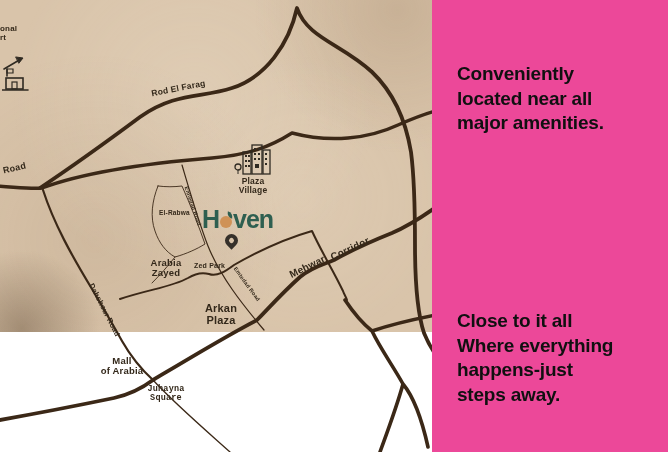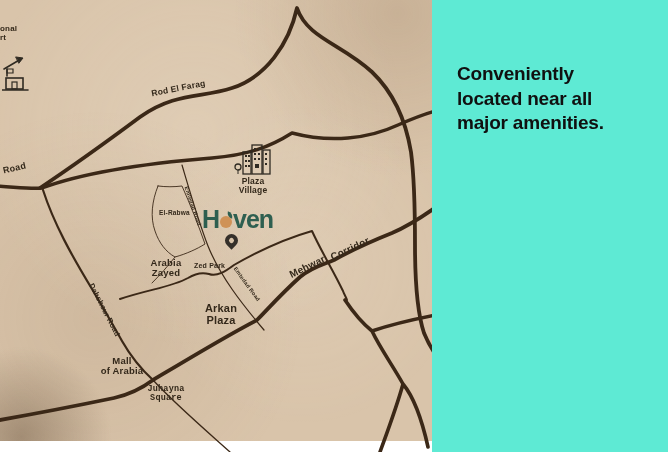--- a/index.html
+++ b/index.html
@@ -1,19 +1,19 @@
 <!DOCTYPE html>
 <html><head>
 <meta charset="utf-8">
 <style>
   html,body{margin:0;padding:0;}
   .slide{position:relative;width:668px;height:452px;background:#ffffff;overflow:hidden;
          font-family:"Liberation Sans",sans-serif;}
   
-  .map{position:absolute;left:0;top:0;width:432px;height:441px;
+  .map{position:absolute;left:0;top:0;width:432px;height:332px;
     background:
       radial-gradient(circle at 5% 99%, rgba(100,78,56,.45), rgba(100,78,56,0) 15%),
       radial-gradient(circle at 92% 3%, rgba(140,110,80,.22), rgba(140,110,80,0) 28%),
       radial-gradient(circle at 45% 30%, rgba(255,248,235,.16), rgba(255,248,235,0) 55%),
       radial-gradient(circle at 22% 72%, rgba(140,110,80,.13), rgba(140,110,80,0) 45%),
       radial-gradient(circle at 70% 60%, rgba(255,248,235,.10), rgba(255,248,235,0) 40%),
       #d9c4aa;
     border-right:1px solid rgba(90,70,50,.30);}
   .roads{position:absolute;left:0;top:0;}
   .lbl{position:absolute;font-weight:700;color:#33281a;white-space:pre-line;
@@ -25,21 +25,21 @@
   .logo .dot{width:12px;height:12px;border-radius:50%;background:#cf9257;
              margin:5px 1px 0 1px;position:relative;}
   .logo .dot::after{content:"";position:absolute;top:-4px;right:-1px;width:6px;height:6px;
              background:#2e5f50;border-radius:0 100% 0 100%;transform:rotate(15deg);}
   
   .pin{position:absolute;left:225px;top:234px;width:13px;height:13px;background:#35302a;
        border-radius:50% 50% 50% 0;transform:rotate(-45deg);}
   .pin::after{content:"";position:absolute;left:4px;top:4px;width:5px;height:5px;
        background:#d9c4aa;border-radius:50%;}
   
-  .panel{position:absolute;left:432px;top:0;width:236px;height:452px;background:#5eead4;}
+  .panel{position:absolute;left:432px;top:0;width:236px;height:452px;background:#ec4899;}
   .para{position:absolute;left:25px;width:202px;font-size:19px;font-weight:700;color:#101010;
         line-height:24.5px;white-space:pre-line;letter-spacing:-0.2px;}
 </style>
 </head>
 <body>
 
 <div class="slide">
 
   <div class="map">
 
@@ -157,15 +157,19 @@
     <div class="lbl ctr" style="left:94px;top:356px;width:56px;font-size:9.5px;">Mall
 of Arabia</div>
     <div class="lbl ctr" style="left:140px;top:385px;width:52px;font-size:8.5px;font-family:Liberation Mono, monospace;">Juhayna
 Square</div>
   </div>
 
   <div class="panel">
     <div class="para" style="top:62px;">Conveniently
 located near all
 major amenities.</div>
+    <div class="para" style="top:309px;">Close to it all
+Where everything
+happens-just
+steps away.</div>
   </div>
 
 </div>
 
 </body></html>

